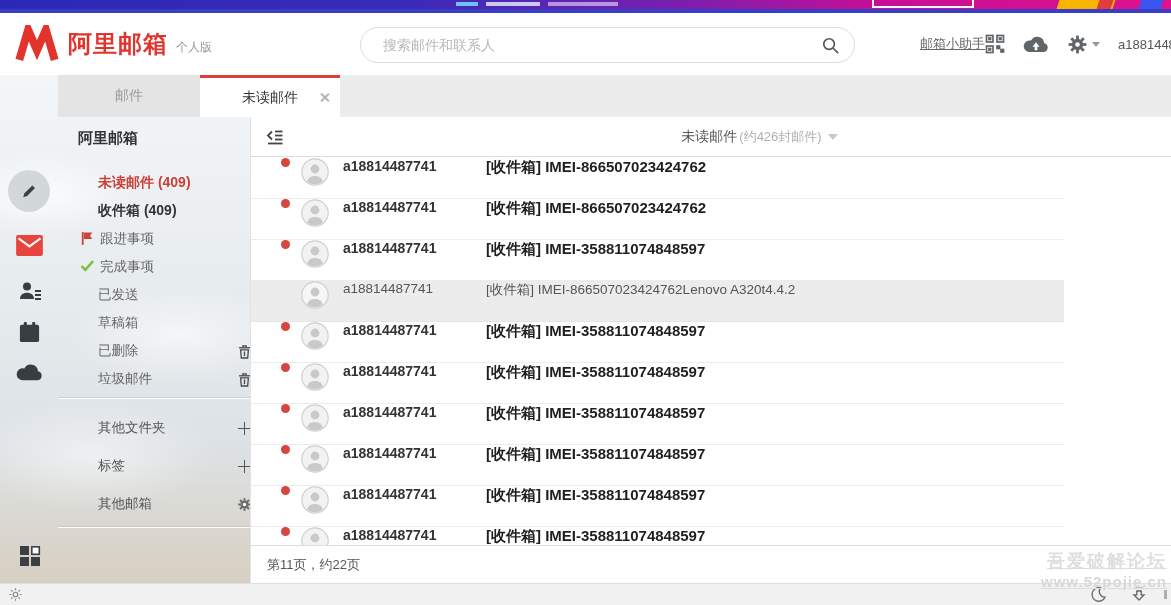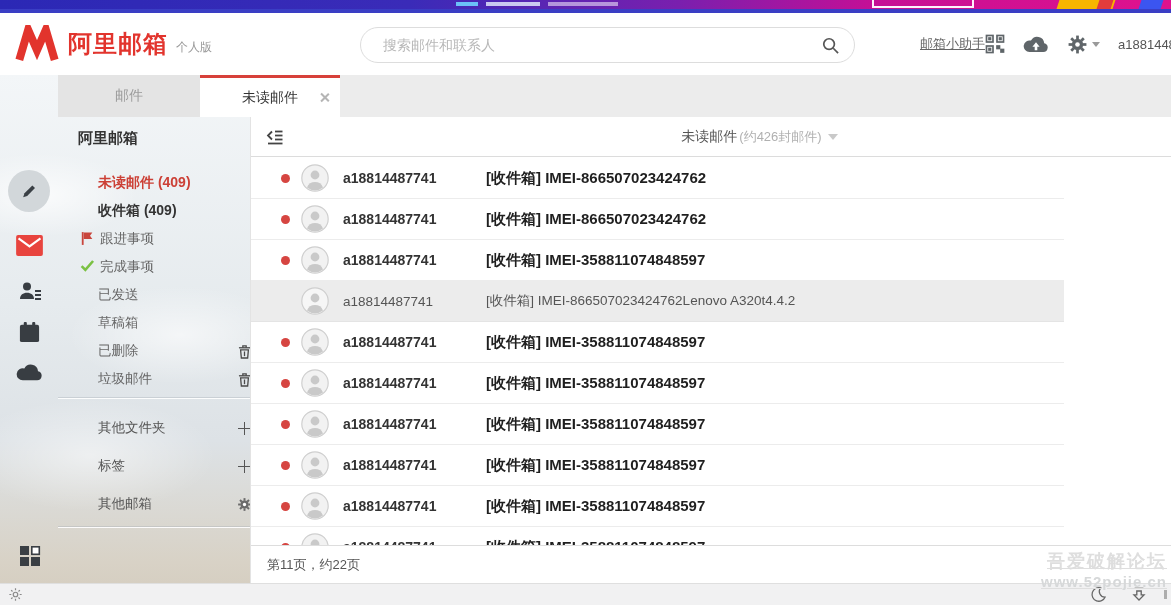--- a/index.html
+++ b/index.html
@@ -89,21 +89,21 @@
   .list-head { position:absolute; left:0; top:0; width:921px; height:40px; border-bottom:1px solid #dcdcdc;
     display:flex; align-items:center; }
   .collapse { margin-left:15px; display:flex; cursor:pointer; }
   .list-title-wrap { position:absolute; left:0; width:100%; display:flex; justify-content:center;
     align-items:center; transform:translateX(48px); }
   .lt-main { font-size:14px; color:#555; }
   .lt-count { font-size:13px; color:#b0b0b0; margin-left:2px; }
   .lt-caret { width:0; height:0; border-left:5px solid transparent; border-right:5px solid transparent;
     border-top:6px solid #c9c9c9; margin-left:6px; cursor:pointer; }
   .rows { position:absolute; left:0; top:41px; width:921px; height:387px; overflow:hidden; }
-  .mrow { position:relative; width:813px; height:41px; display:flex; align-items:center;
+  .mrow { position:relative; width:813px; height:41px; display:flex; 
     border-bottom:1px solid #ececec; cursor:pointer; background:#fff; }
   .mrow .dot { width:9px; height:9px; border-radius:50%; background:#d64541; margin-left:30px; flex:none; }
   .mrow.read .dot { visibility:hidden; }
   .mrow .avatar { width:28px; height:28px; margin-left:11px; flex:none; display:flex; }
   .mrow .sender { width:143px; margin-left:14px; font-size:14px; font-weight:bold; color:#333;
     white-space:nowrap; overflow:hidden; flex:none; }
   .mrow .subject { font-size:15px; font-weight:bold; color:#1f1f1f; white-space:nowrap; overflow:hidden; }
   .mrow.read { background:#ececec; border-bottom:1px solid #e4e4e4; }
   .mrow.read .sender, .mrow.read .subject { font-weight:normal; color:#555; font-size:13.5px; }
   .pager { position:absolute; left:0; top:428px; width:921px; height:38px; border-top:1px solid #ddd;

